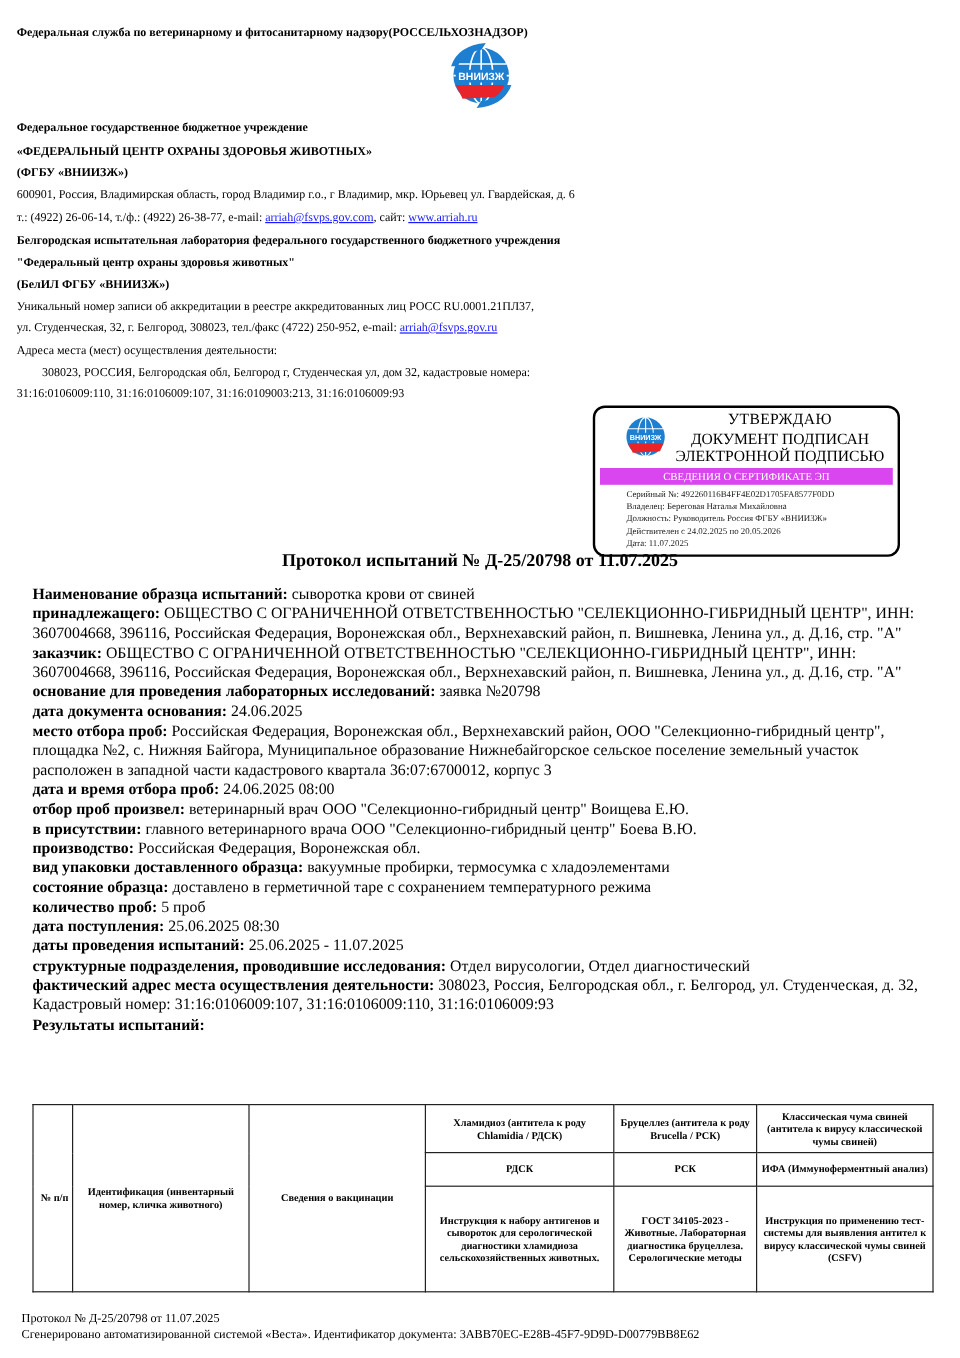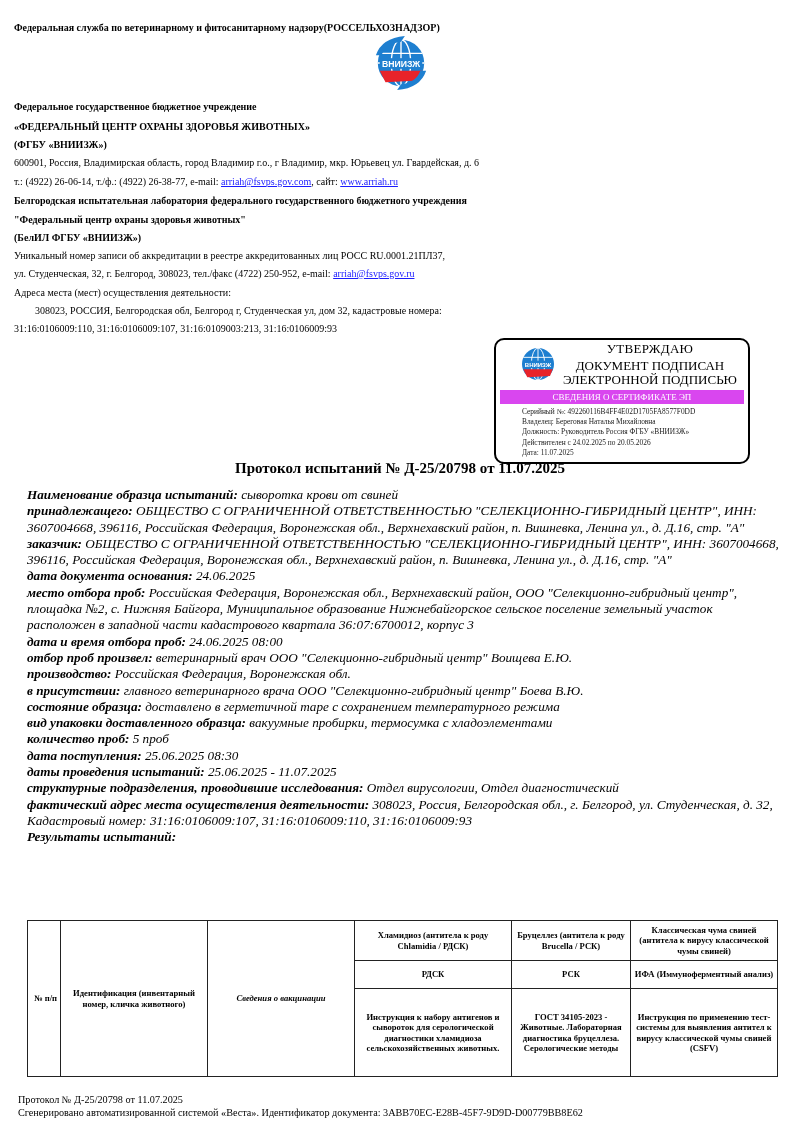--- a/index.html
+++ b/index.html
@@ -14,21 +14,21 @@
   .stamp { position:absolute; left:458px; top:338px; width:252px; height:122px;
            border:2px solid #000; border-radius:10px; background:#fff;margin-left:36px; }
   .stamp .logo2 { position:absolute; left:22px; top:4px; width:40px; height:40px; }
   .stamp .t1 { position:absolute; left:60px; right:4px; top:1px; text-align:center; font-size:13px; letter-spacing:0.3px; }
   .stamp .t2 { position:absolute; left:60px; right:4px; top:19px; text-align:center; font-size:13px; line-height:14px; }
   .stamp .bar { position:absolute; left:4px; right:4px; top:50px; height:14px; background:#d946ef; color:#fff;
                 font-size:9px; text-align:center; line-height:14px; }
   .stamp .info { position:absolute; left:26px; top:67px; font-size:7.4px; line-height:10.2px; color:#222; }
   .title { position:absolute; left:0; width:800px; top:460px; text-align:center; font-weight:bold; font-size:15px; }
   .body { position:absolute; left:27px; top:487px; width:752px; font-size:13.2px; line-height:16.3px; }
-  .body p { margin:0;font-style:italic; }
+  .body p { margin:0; }
   .body b { font-weight:bold; }
   table.res { position:absolute; left:27px; top:920px; border-collapse:collapse; font-size:8.6px; font-weight:bold; }
   table.res td { border:1px solid #222; text-align:center; vertical-align:middle; padding:2px 3px; line-height:10.5px; }
   .footer { position:absolute; left:18px; font-size:10.2px; font-family:"Liberation Serif", serif; }
 </style>
 </head>
 <body>
 
 <div class="center hdr-b" style="top:22px;">Федеральная служба по ветеринарному и фитосанитарному надзору(РОССЕЛЬХОЗНАДЗОР)</div>
 
@@ -87,42 +87,43 @@
     <div>Дата: 11.07.2025</div>
   </div>
 </div>
 
 <div class="title">Протокол испытаний № Д-25/20798 от 11.07.2025</div>
 
 <div class="body" id="fields">
   <p><b>Наименование образца испытаний:</b><span> сыворотка крови от свиней</span></p>
   <p><b>принадлежащего:</b><span> ОБЩЕСТВО С ОГРАНИЧЕННОЙ ОТВЕТСТВЕННОСТЬЮ "СЕЛЕКЦИОННО-ГИБРИДНЫЙ ЦЕНТР", ИНН: 3607004668, 396116, Российская Федерация, Воронежская обл., Верхнехавский район, п. Вишневка, Ленина ул., д. Д.16, стр. "А"</span></p>
   <p><b>заказчик:</b><span> ОБЩЕСТВО С ОГРАНИЧЕННОЙ ОТВЕТСТВЕННОСТЬЮ "СЕЛЕКЦИОННО-ГИБРИДНЫЙ ЦЕНТР", ИНН: 3607004668, 396116, Российская Федерация, Воронежская обл., Верхнехавский район, п. Вишневка, Ленина ул., д. Д.16, стр. "А"</span></p>
+  <p><b>основание для проведения лабораторных исследований:</b><span> заявка №20798</span></p>
   <p><b>дата документа основания:</b><span> 24.06.2025</span></p>
   <p><b>место отбора проб:</b><span> Российская Федерация, Воронежская обл., Верхнехавский район, ООО "Селекционно-гибридный центр", площадка №2, с. Нижняя Байгора, Муниципальное образование Нижнебайгорское сельское поселение земельный участок расположен в западной части кадастрового квартала 36:07:6700012, корпус 3</span></p>
   <p><b>дата и время отбора проб:</b><span> 24.06.2025 08:00</span></p>
   <p><b>отбор проб произвел:</b><span> ветеринарный врач ООО "Селекционно-гибридный центр" Воищева Е.Ю.</span></p>
+  <p><b>в присутствии:</b><span> главного ветеринарного врача ООО "Селекционно-гибридный центр" Боева В.Ю.</span></p>
   <p><b>производство:</b><span> Российская Федерация, Воронежская обл.</span></p>
-  <p><b>в присутствии:</b><span> главного ветеринарного врача ООО "Селекционно-гибридный центр" Боева В.Ю.</span></p>
+  <p><b>вид упаковки доставленного образца:</b><span> вакуумные пробирки, термосумка с хладоэлементами</span></p>
   <p><b>состояние образца:</b><span> доставлено в герметичной таре с сохранением температурного режима</span></p>
-  <p><b>вид упаковки доставленного образца:</b><span> вакуумные пробирки, термосумка с хладоэлементами</span></p>
   <p><b>количество проб:</b><span> 5 проб</span></p>
   <p><b>дата поступления:</b><span> 25.06.2025 08:30</span></p>
   <p><b>даты проведения испытаний:</b><span> 25.06.2025 - 11.07.2025</span></p>
   <p><b>структурные подразделения, проводившие исследования:</b><span> Отдел вирусологии, Отдел диагностический</span></p>
   <p><b>фактический адрес места осуществления деятельности:</b><span> 308023, Россия, Белгородская обл., г. Белгород, ул. Студенческая, д. 32, Кадастровый номер: 31:16:0106009:107, 31:16:0106009:110, 31:16:0106009:93</span></p>
   <p><b>Результаты испытаний:</b><span></span></p>
 </div>
 
 <table class="res">
   <tbody>
       <tr style="height:40px;">
     <td rowspan="3" style="width:26px;text-align:right;">№ п/п</td>
     <td rowspan="3" style="width:140px;">Идентификация (инвентарный номер, кличка животного)</td>
-    <td rowspan="3" style="width:140px;font-style:italic;">Сведения о вакцинации</td>
+    <td rowspan="3" style="width:140px;">Сведения о вакцинации</td>
     <td style="width:150px;">Хламидиоз (антитела к роду Chlamidia / РДСК)</td>
     <td style="width:112px;">Бруцеллез (антитела к роду Brucella / РСК)</td>
     <td style="width:140px;">Классическая чума свиней (антитела к вирусу классической чумы свиней)</td>
   </tr>
   <tr style="height:28px;">
     <td>РДСК</td>
     <td>РСК</td>
     <td>ИФА (Иммуноферментный анализ)</td>
   </tr>
   <tr style="height:88px;">

